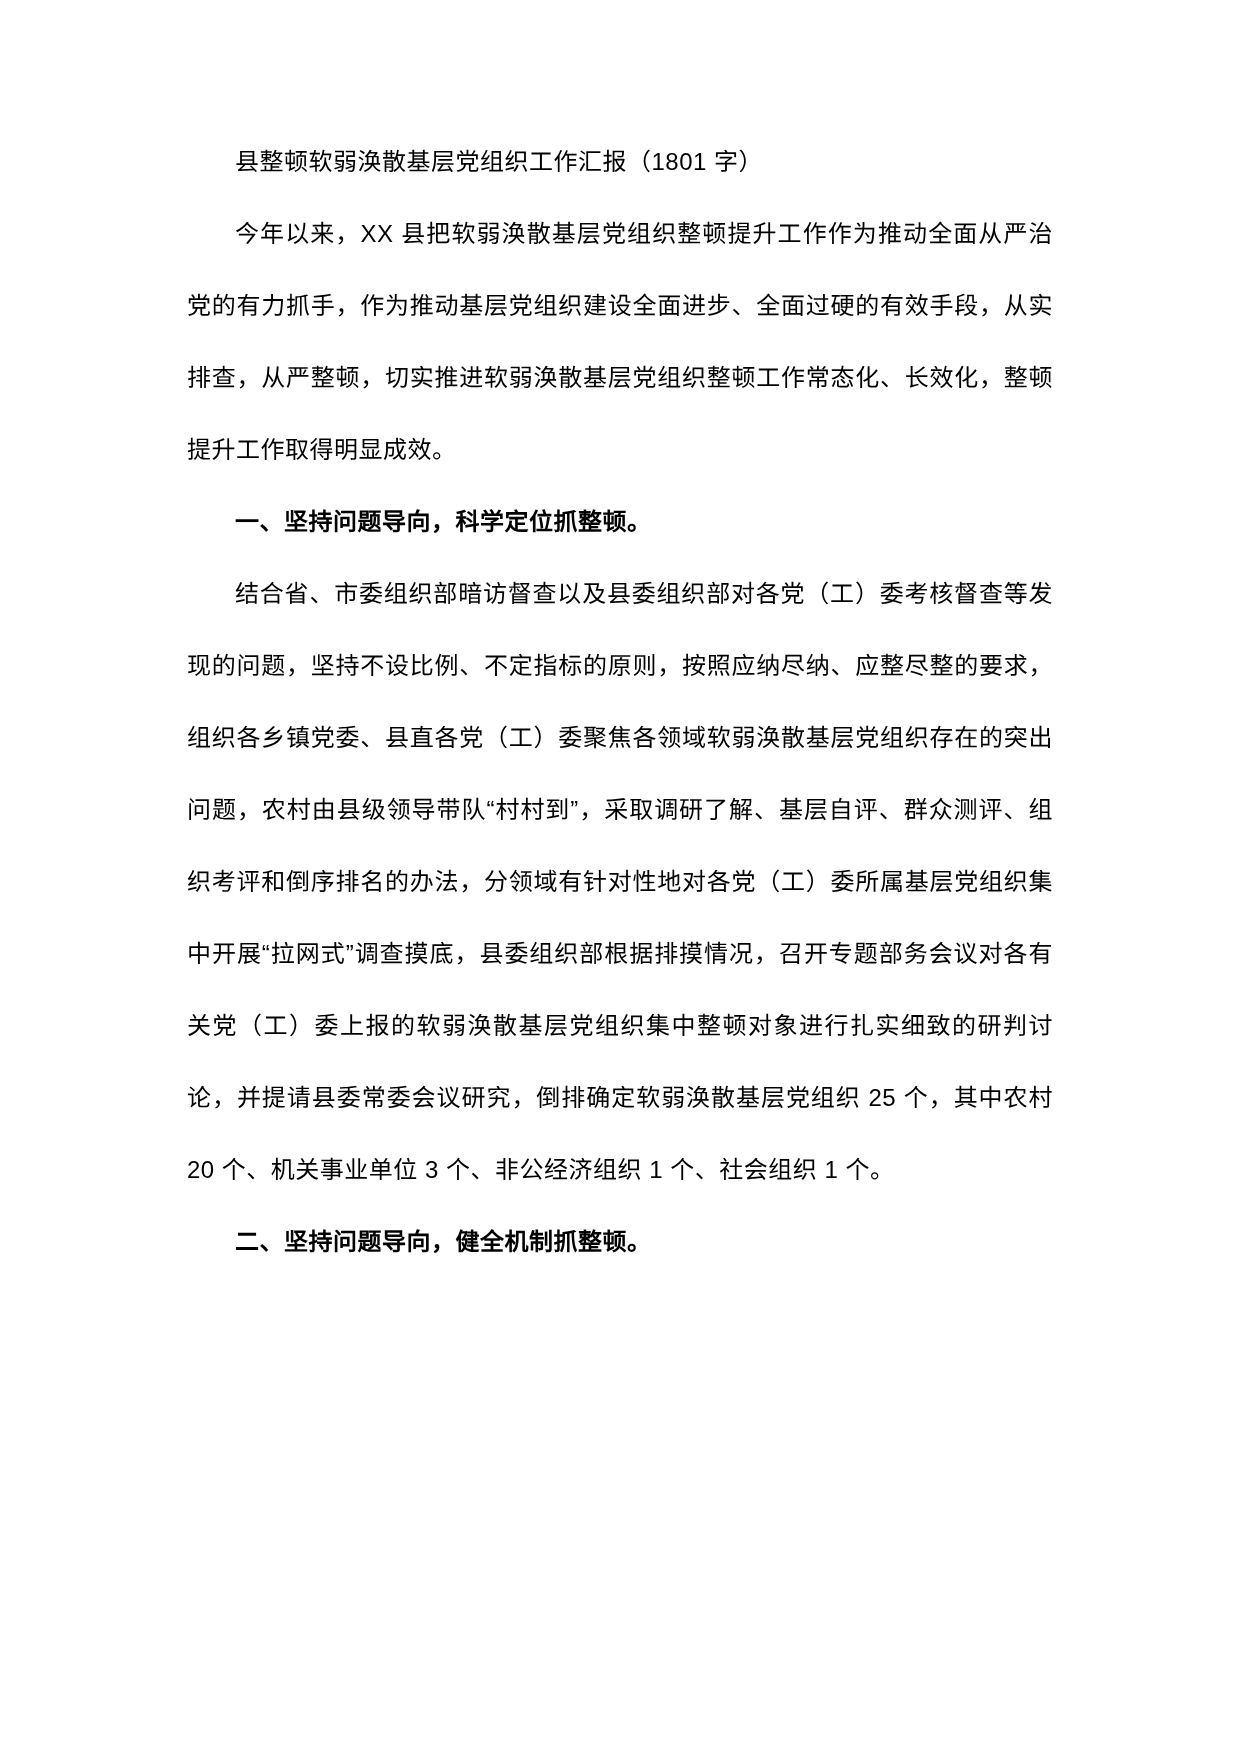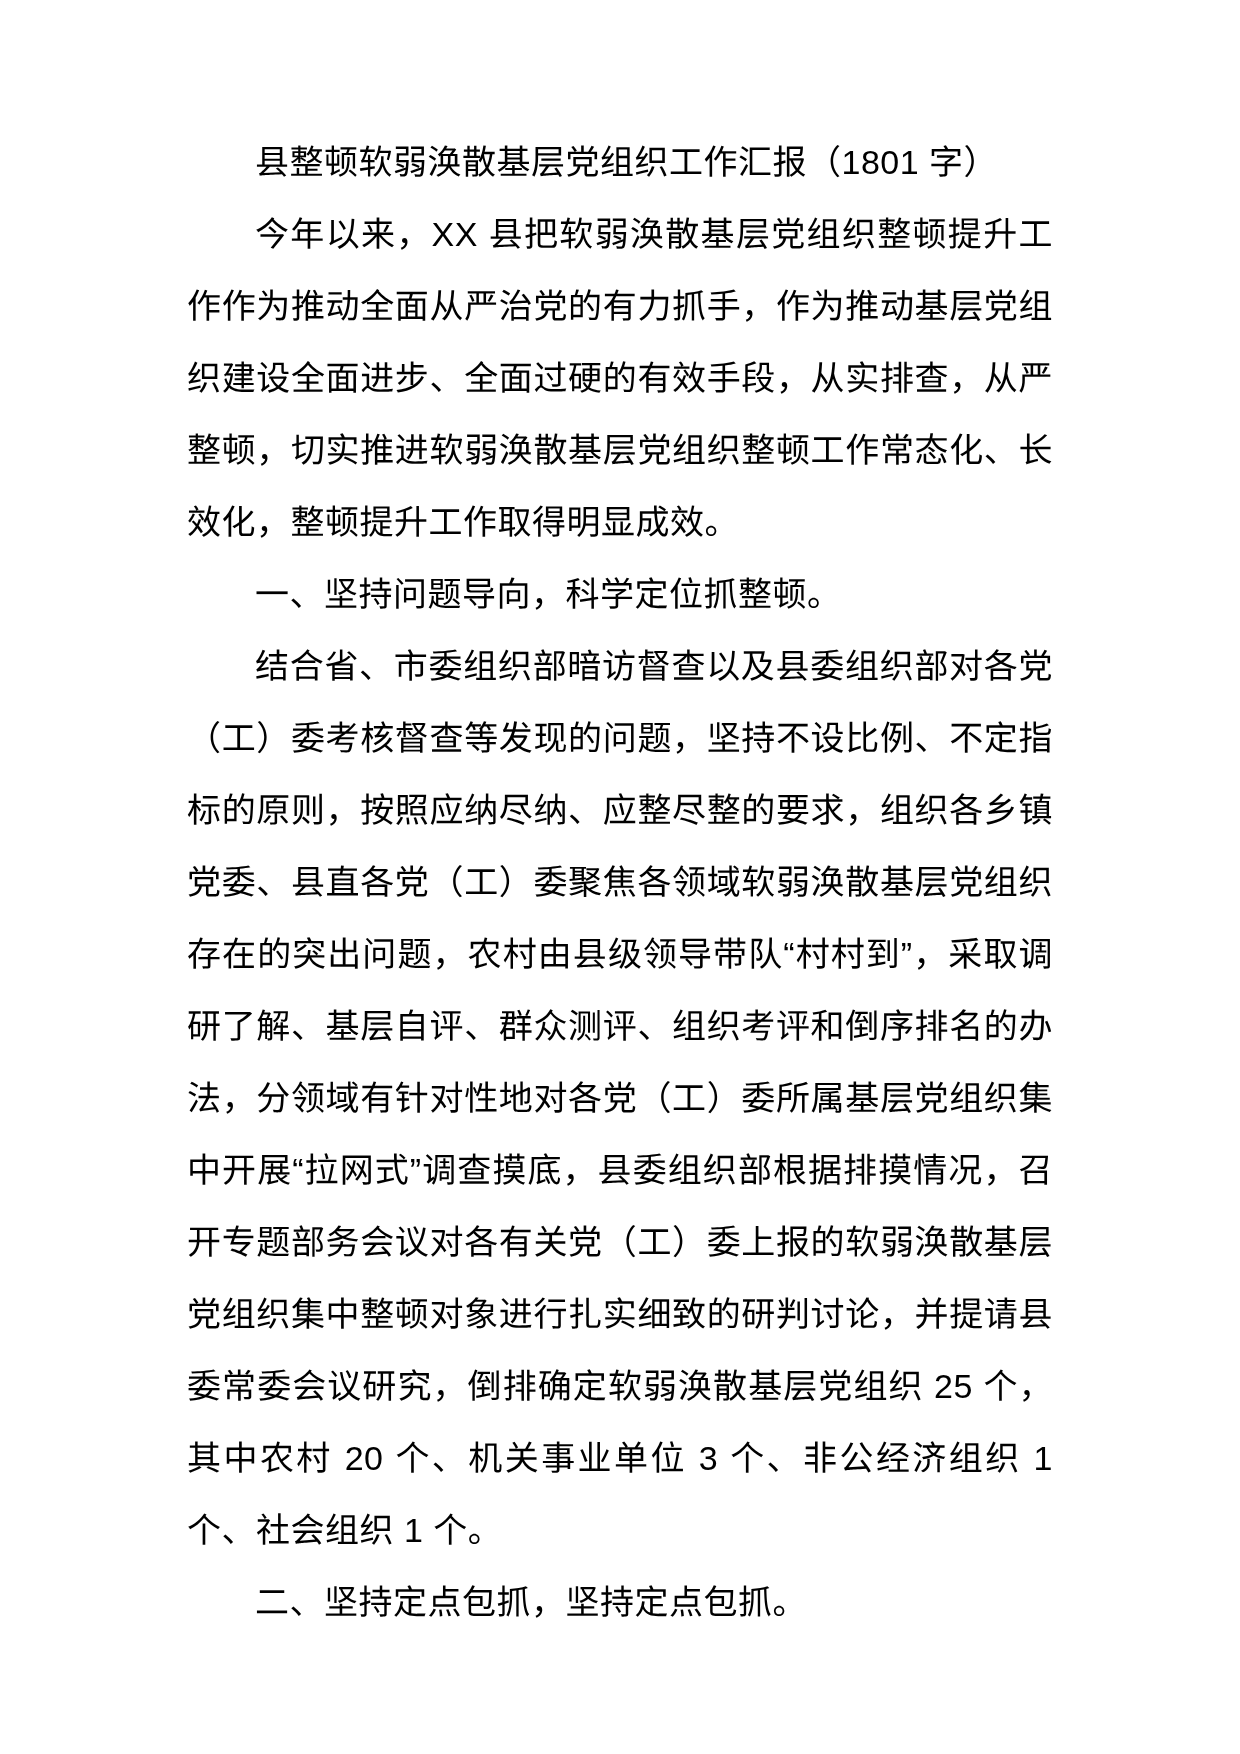--- a/index.html
+++ b/index.html
@@ -14,42 +14,42 @@
     height: 1754px;
     margin: 0 auto;
     background: #ffffff;
     color: #000000;
     padding: 126px 187px 0 187px;
     overflow: hidden;
     font-family: "Liberation Sans", sans-serif;
   }
   .para {
     margin: 0;
-    font-size: 34px;
+    font-size: 24px;
     line-height: 72px;
     text-indent: 2em;
     text-align: justify;
     text-justify: inter-ideograph;
     letter-spacing: 0.5px;
     word-break: break-all;
   }
   .title {
     font-weight: normal;
   }
   .heading {
-    font-weight: 400;
+    font-weight: 700;
   }
 </style>
 </head>
 <body>
 
 <div class="page">
   <p class="para title">县整顿软弱涣散基层党组织工作汇报（1801 字）</p>
 
   <p class="para">今年以来，XX 县把软弱涣散基层党组织整顿提升工作作为推动全面从严治党的有力抓手，作为推动基层党组织建设全面进步、全面过硬的有效手段，从实排查，从严整顿，切实推进软弱涣散基层党组织整顿工作常态化、长效化，整顿提升工作取得明显成效。</p>
 
   <p class="para heading">一、坚持问题导向，科学定位抓整顿。</p>
 
   <p class="para">结合省、市委组织部暗访督查以及县委组织部对各党（工）委考核督查等发现的问题，坚持不设比例、不定指标的原则，按照应纳尽纳、应整尽整的要求，组织各乡镇党委、县直各党（工）委聚焦各领域软弱涣散基层党组织存在的突出问题，农村由县级领导带队“村村到”，采取调研了解、基层自评、群众测评、组织考评和倒序排名的办法，分领域有针对性地对各党（工）委所属基层党组织集中开展“拉网式”调查摸底，县委组织部根据排摸情况，召开专题部务会议对各有关党（工）委上报的软弱涣散基层党组织集中整顿对象进行扎实细致的研判讨论，并提请县委常委会议研究，倒排确定软弱涣散基层党组织 25 个，其中农村 20 个、机关事业单位 3 个、非公经济组织 1 个、社会组织 1 个。</p>
 
-  <p class="para heading">二、坚持定点包抓，坚持定点包抓。</p>
+  <p class="para heading">二、坚持问题导向，健全机制抓整顿。</p>
 
 </div>
 
 </body></html>

